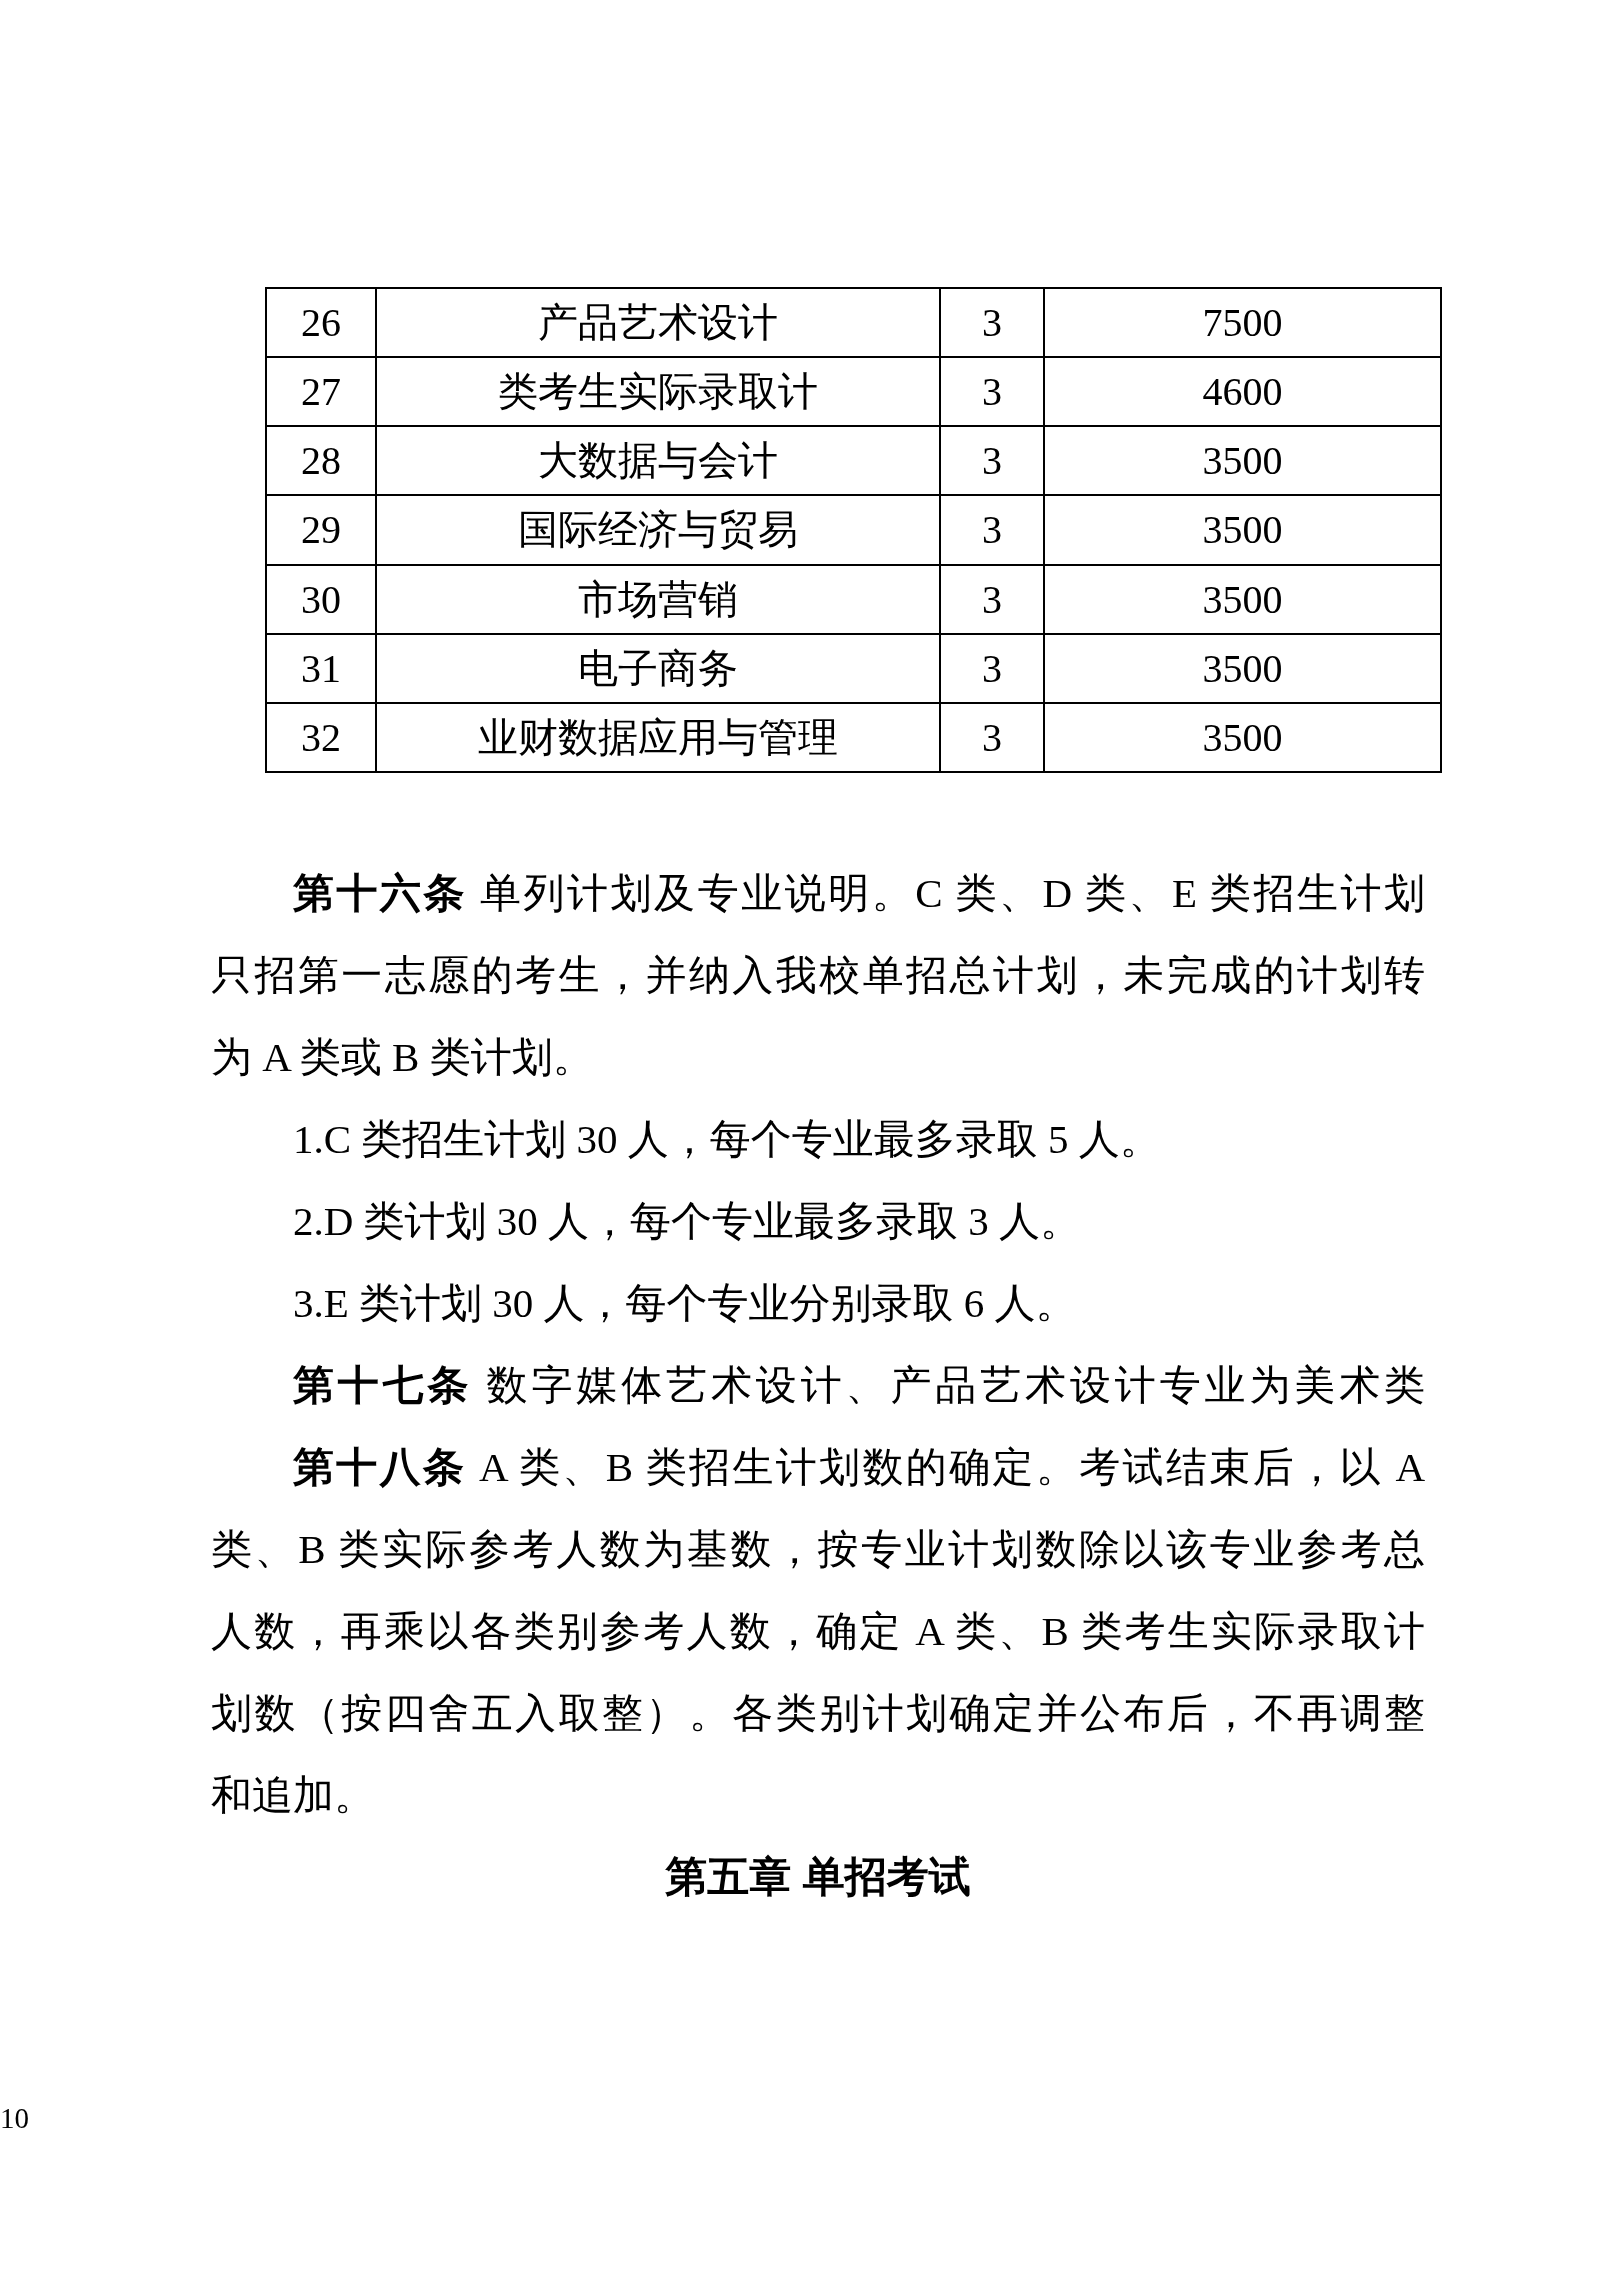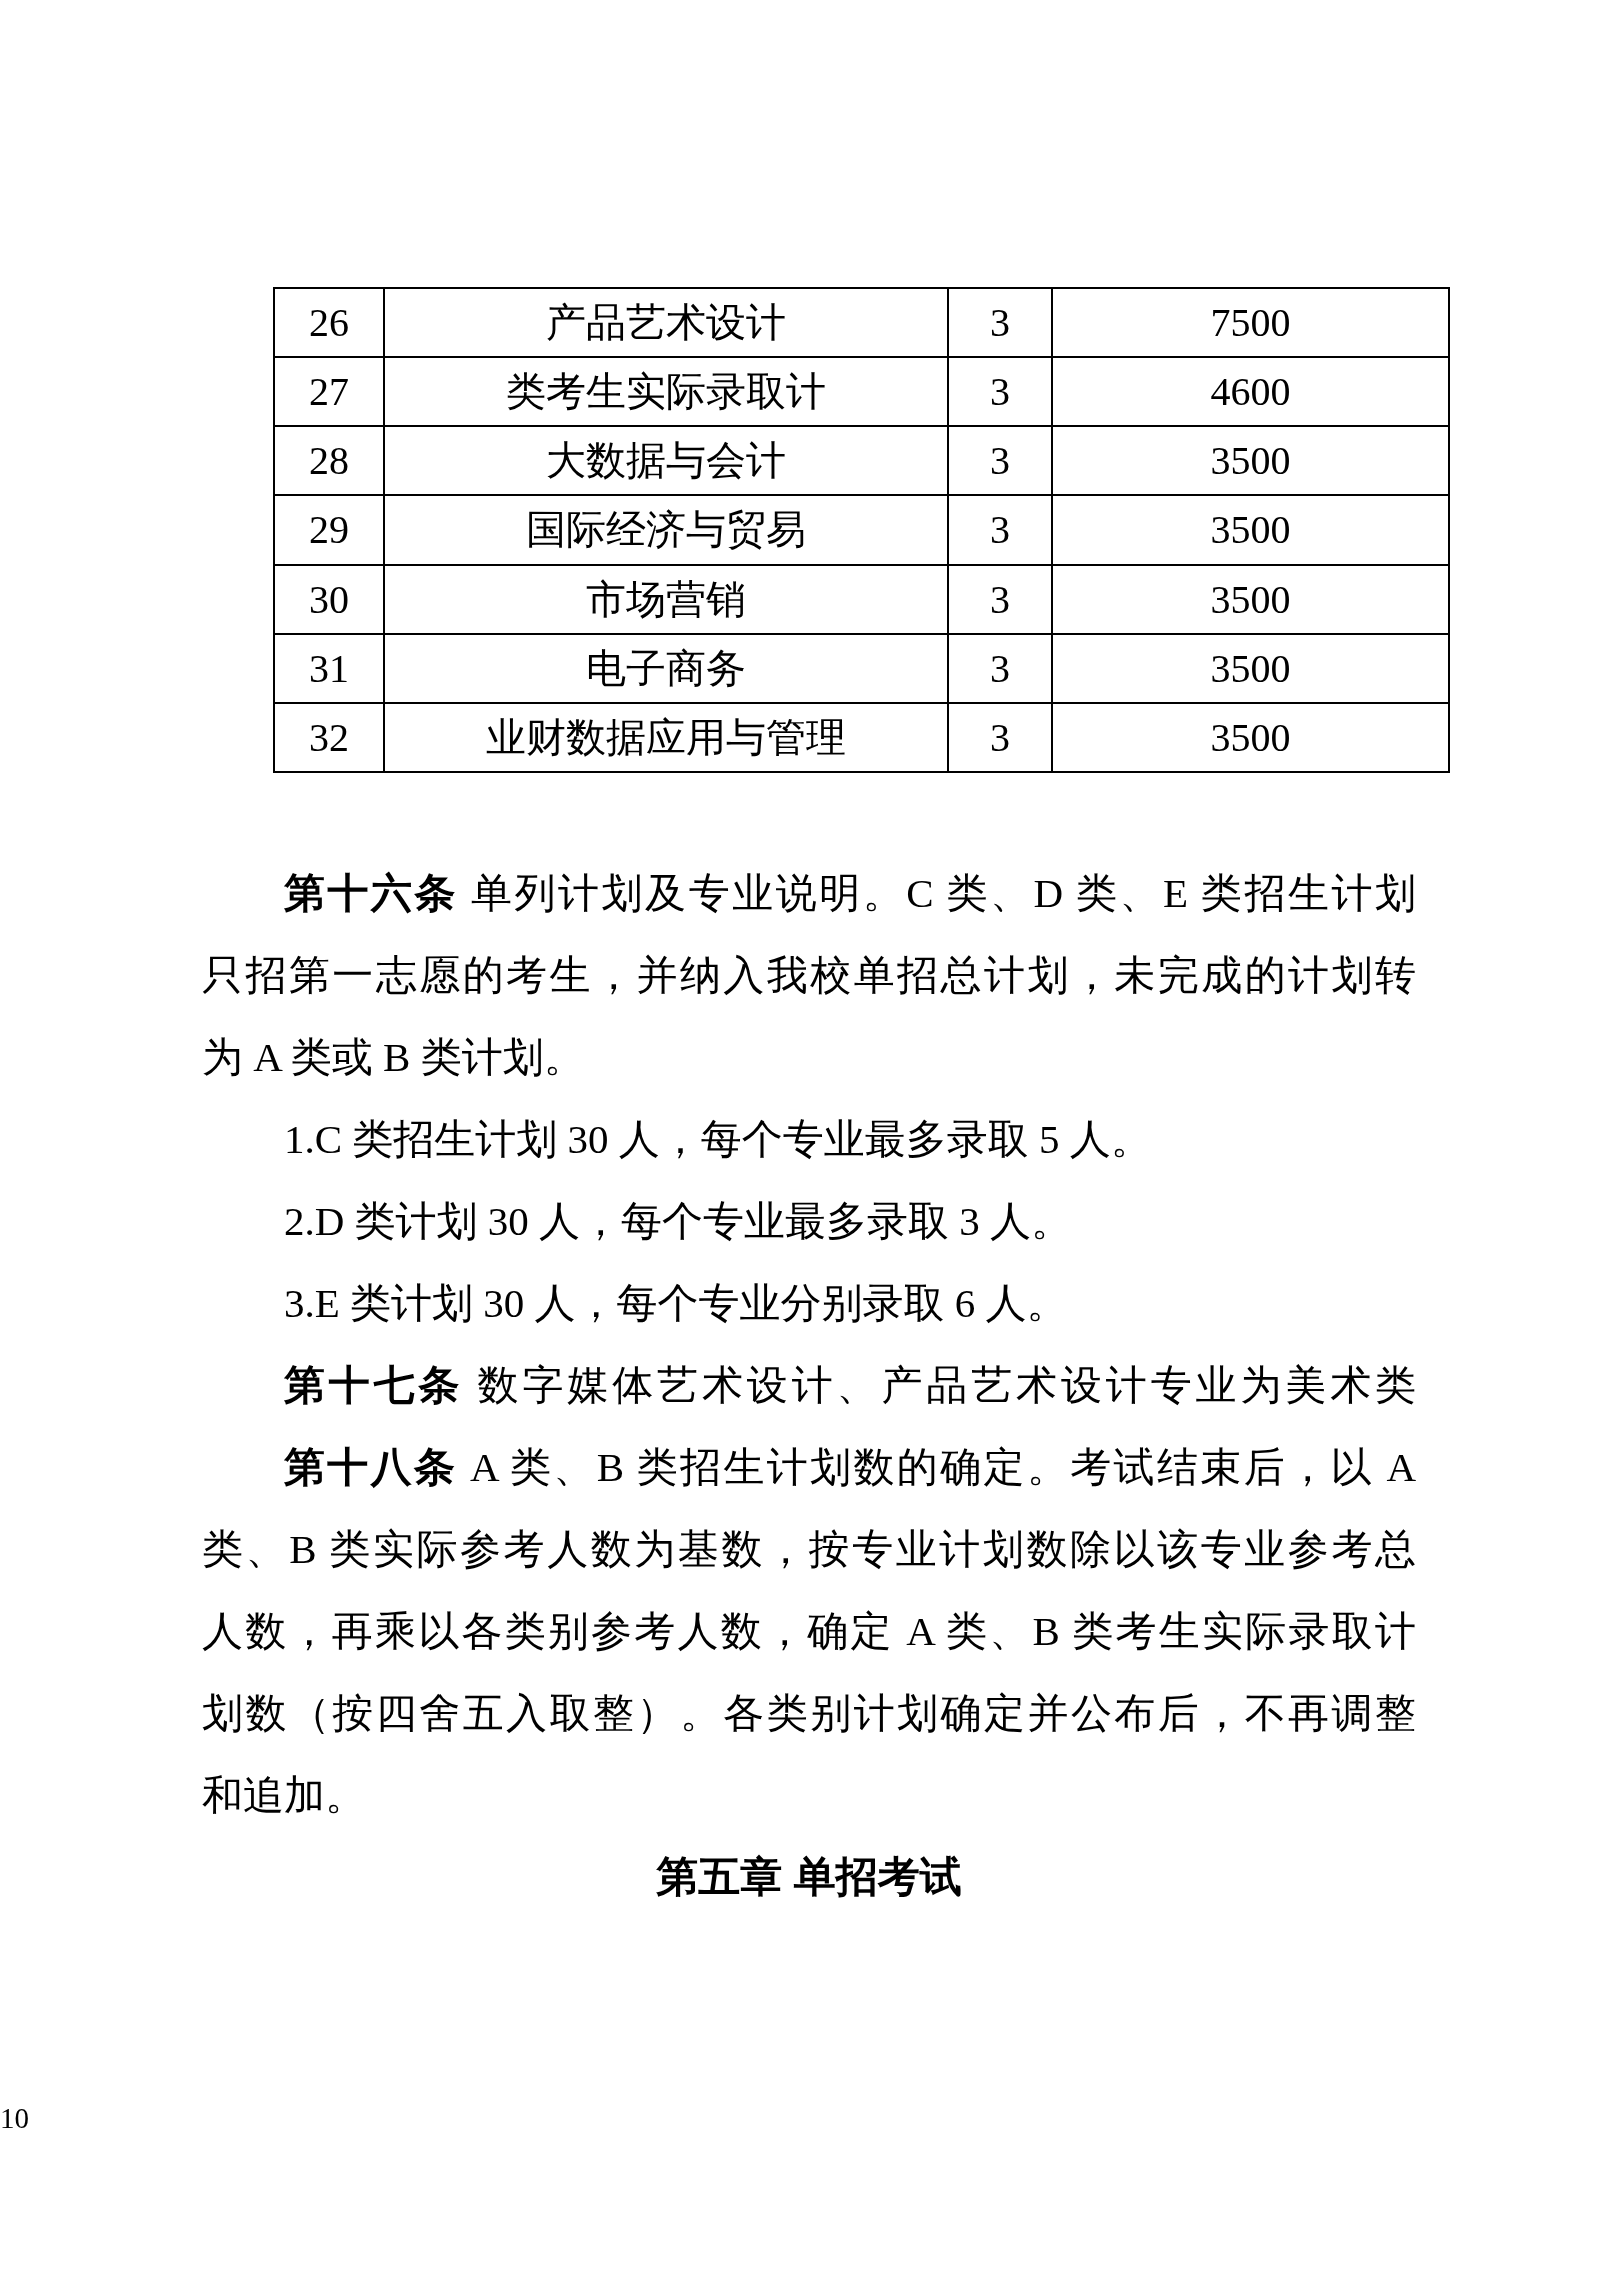--- a/index.html
+++ b/index.html
@@ -9,21 +9,21 @@
     height: 2295px;
     background: #ffffff;
     color: #000000;
     font-family: "Liberation Serif", "DejaVu Serif", serif;
     overflow: hidden;
   }
 
   
   .table-wrap {
     position: absolute;
-    left: 273px;
+    left: 265px;
     top: 287px;
     width: 1177px;
     height: 486px;
   }
   table.majors {
     width: 100%;
     height: 100%;
     border-collapse: collapse;
     table-layout: fixed;
   }
@@ -31,21 +31,21 @@
     border: 2px solid #000000;
     text-align: center;
     vertical-align: middle;
     font-size: 40px;
     padding: 0;
   }
 
   
   .content {
     position: absolute;
-    left: 202px;
+    left: 211px;
     top: 852px;
     width: 1214px;
     font-size: 41px;
     line-height: 82px;
   }
   .line { white-space: nowrap; }
   .line.indent { text-indent: 82px; }
   .line.fill { text-align: justify; text-align-last: justify; }
   .lead {
     font-family: "Liberation Sans", "DejaVu Sans", sans-serif;

